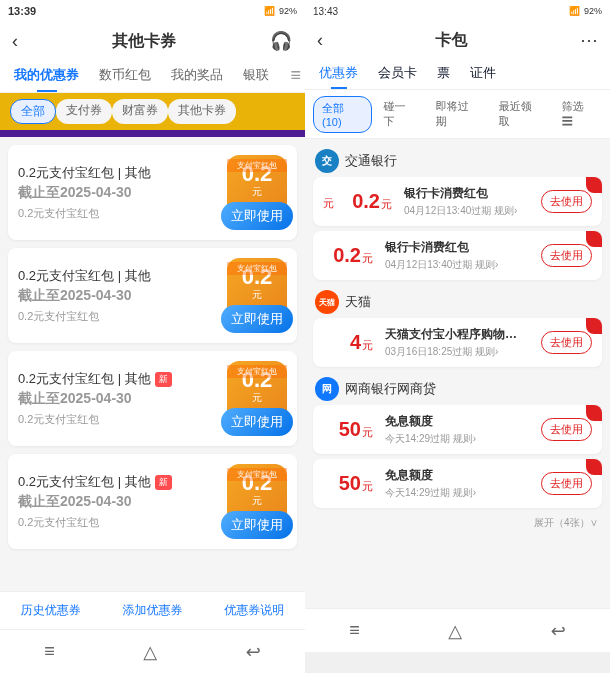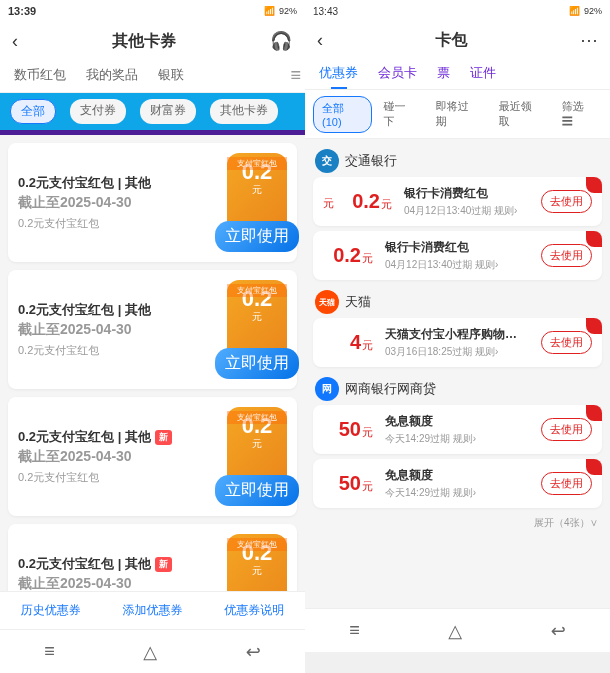--- a/index.html
+++ b/index.html
@@ -89,25 +89,25 @@
     .tab-more {
       margin-left: auto;
       display: flex;
       align-items: center;
       font-size: 18px;
       color: #999;
       cursor: pointer;
     }
 
     .filter-row {
-      background: #0ea5e9;
-      display: flex;
-      gap: 14px;
+      background: #eab308;
+      display: flex;
+      gap: 0;
       padding: 6px 10px;
-      border-bottom: 5px solid #4c1d95;
+      border-bottom: 7px solid #4c1d95;
     }
     .filter-chip {
       padding: 3px 10px;
       border-radius: 12px;
       font-size: 12px;
       color: #666;
       background: #f5f5f5;
       cursor: pointer;
     }
     .filter-chip.active {
@@ -134,21 +134,21 @@
       gap: 8px;
       box-shadow: 0 1px 3px rgba(0,0,0,0.06);
       position: relative;
     }
     .coupon-info {
       flex: 1;
     }
     .coupon-title {
       font-size: 13px;
       color: #333;
-      font-weight: 700;
+      font-weight: 400;
       display: flex;
       align-items: center;
       gap: 4px;
       text-align: center;
     }
     .new-badge {
       background: #ff4d4f;
       color: #fff;
       font-size: 9px;
       padding: 1px 4px;
@@ -197,24 +197,24 @@
     .coupon-amount-unit {
       font-size: 10px;
       color: #fff;
     }
     .use-btn {
       background: linear-gradient(135deg, #4facfe, #0572e8);
       color: #fff;
       border: none;
       border-radius: 14px;
       padding: 5px 10px;
-      font-size: 16px;
+      font-size: 13px;
       cursor: pointer;
       white-space: nowrap;
-      margin-top: 24px;
+      margin-top: 3px;
     }
 
     .bottom-actions {
       background: #fff;
       display: flex;
       justify-content: space-around;
       padding: 10px 0;
       border-top: 1px solid #eee;
     }
     .bottom-action {
@@ -278,21 +278,21 @@
 
     .r-tabs-row {
       background: #fff;
       display: flex;
       border-bottom: 1px solid #eee;
       padding: 0 4px;
     }
     .r-tab {
       padding: 7px 10px;
       font-size: 13px;
-      color: #6d28d9;
+      color: #0f172a;
       cursor: pointer;
       position: relative;
     }
     .r-tab.active {
       color: #1677ff;
       font-weight: normal;
     }
     .r-tab.active::after {
       content: '';
       position: absolute;
@@ -464,20 +464,21 @@
     </div>
   </div>
 
   <div class="header">
     <span class="header-back">‹</span>
     <span class="header-title">其他卡券</span>
     <span class="header-icon">🎧</span>
   </div>
 
   <div class="tabs-row">
+    <div class="tab-item active">我的优惠券</div>
     <div class="tab-item">数币红包</div>
     <div class="tab-item">我的奖品</div>
     <div class="tab-item">银联</div>
     <div class="tab-more">≡</div>
   </div>
 
   <div class="filter-row">
     <div class="filter-chip active">全部</div>
     <div class="filter-chip">支付券</div>
     <div class="filter-chip">财富券</div>

